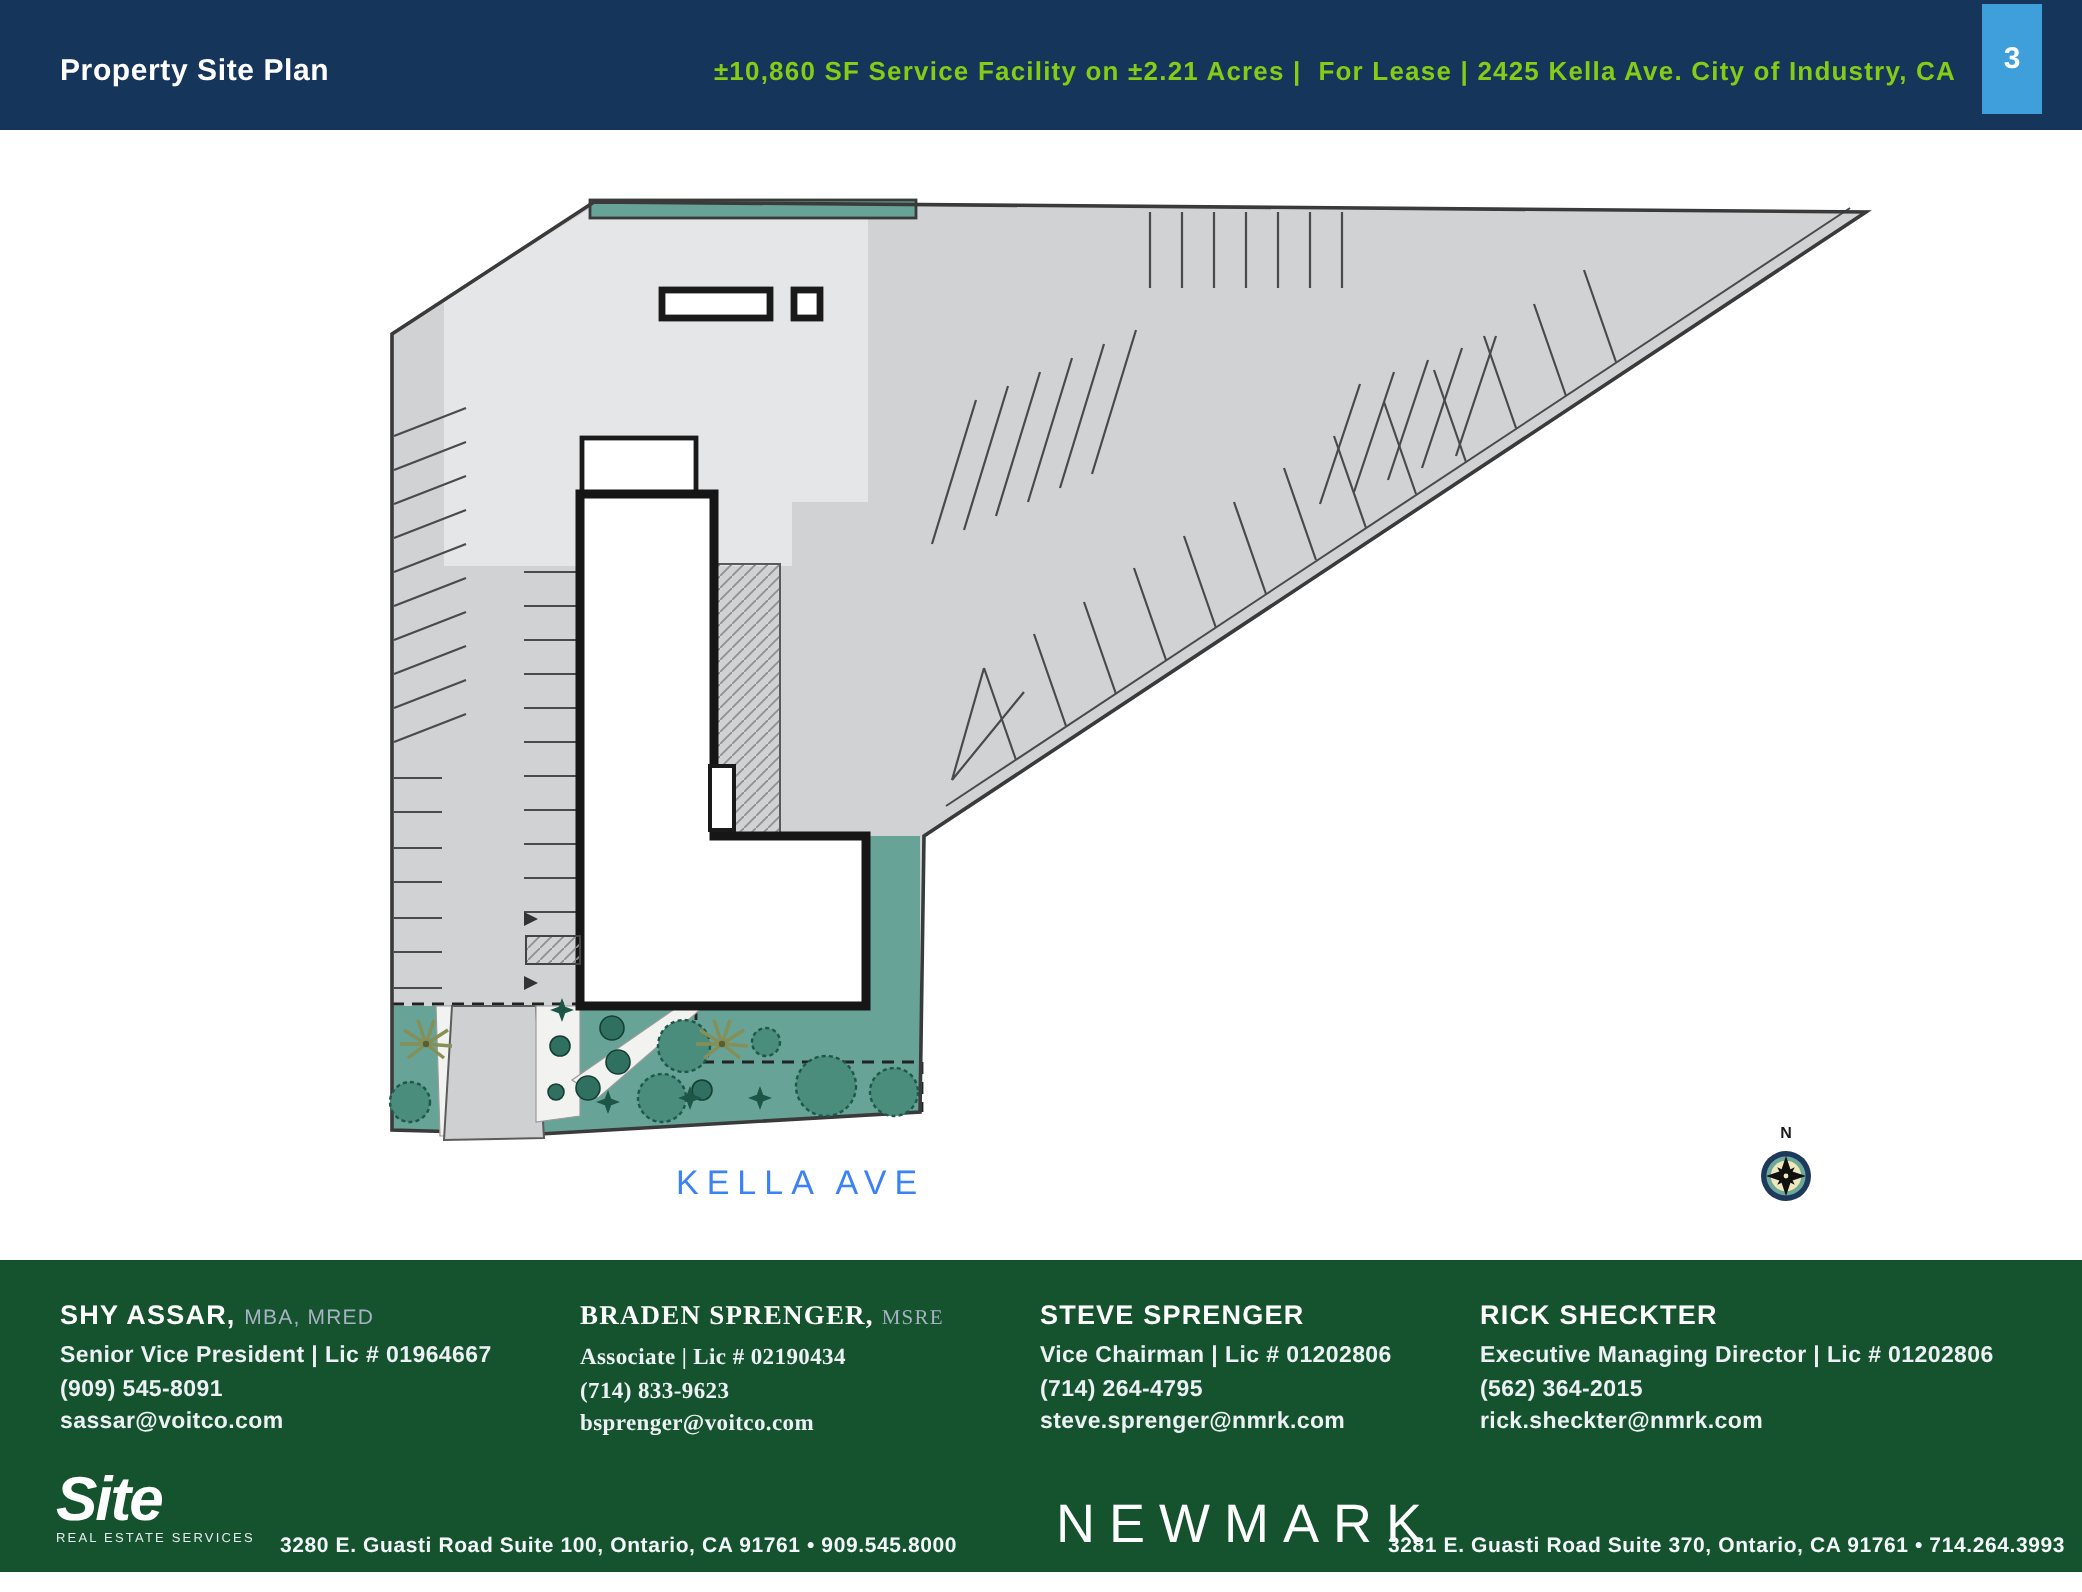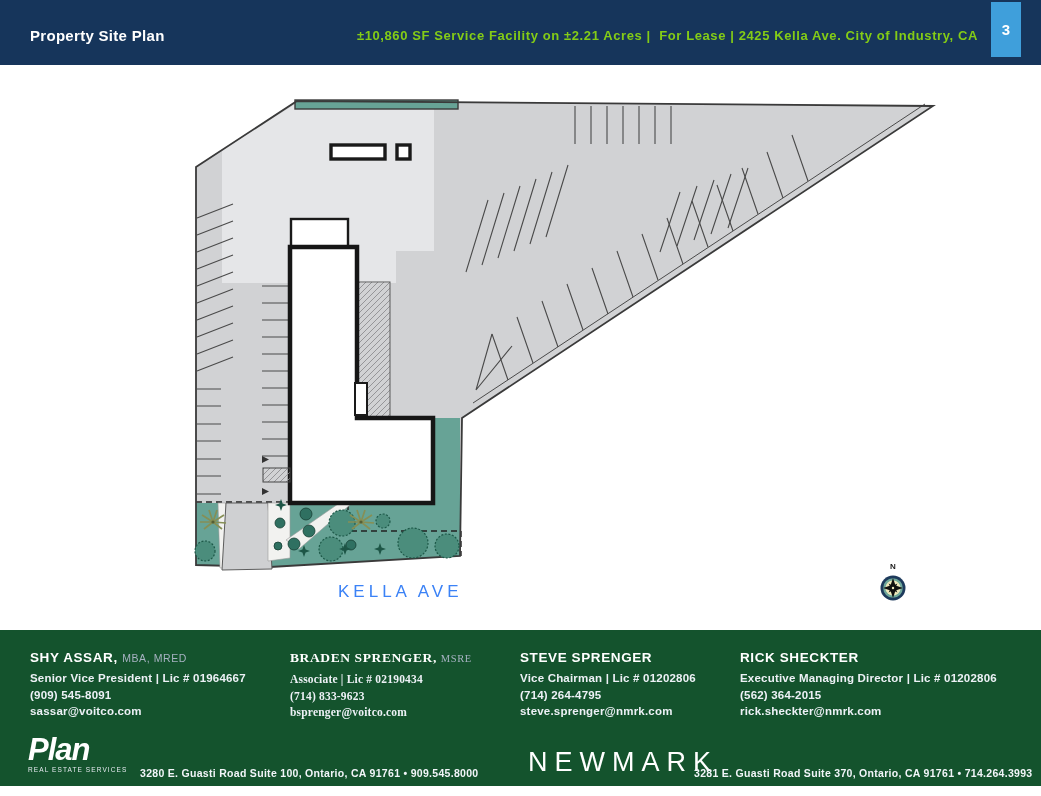--- a/index.html
+++ b/index.html
@@ -212,21 +212,21 @@
   <div class="contact c4">
     <div class="nameline">
       <span>RICK SHECKTER</span>
     </div>
     <div class="line">Executive Managing Director | Lic # 01202806</div>
     <div class="line">(562) 364-2015</div>
     <div class="line">rick.sheckter@nmrk.com</div>
   </div>
 
   <div class="voit-logo">
-    <div class="voit-word">Plan</div>
+    <div class="voit-word">Site</div>
     <div class="voit-tag">REAL ESTATE SERVICES</div>
   </div>
   <div class="addr a1">3280 E. Guasti Road Suite 100, Ontario, CA 91761  •  909.545.8000</div>
 
   <div class="newmark-logo">NEWMARK</div>
   <div class="addr a2">3281 E. Guasti Road Suite 370, Ontario, CA 91761  •  714.264.3993</div>
 
 </footer>
 
 </body></html>

